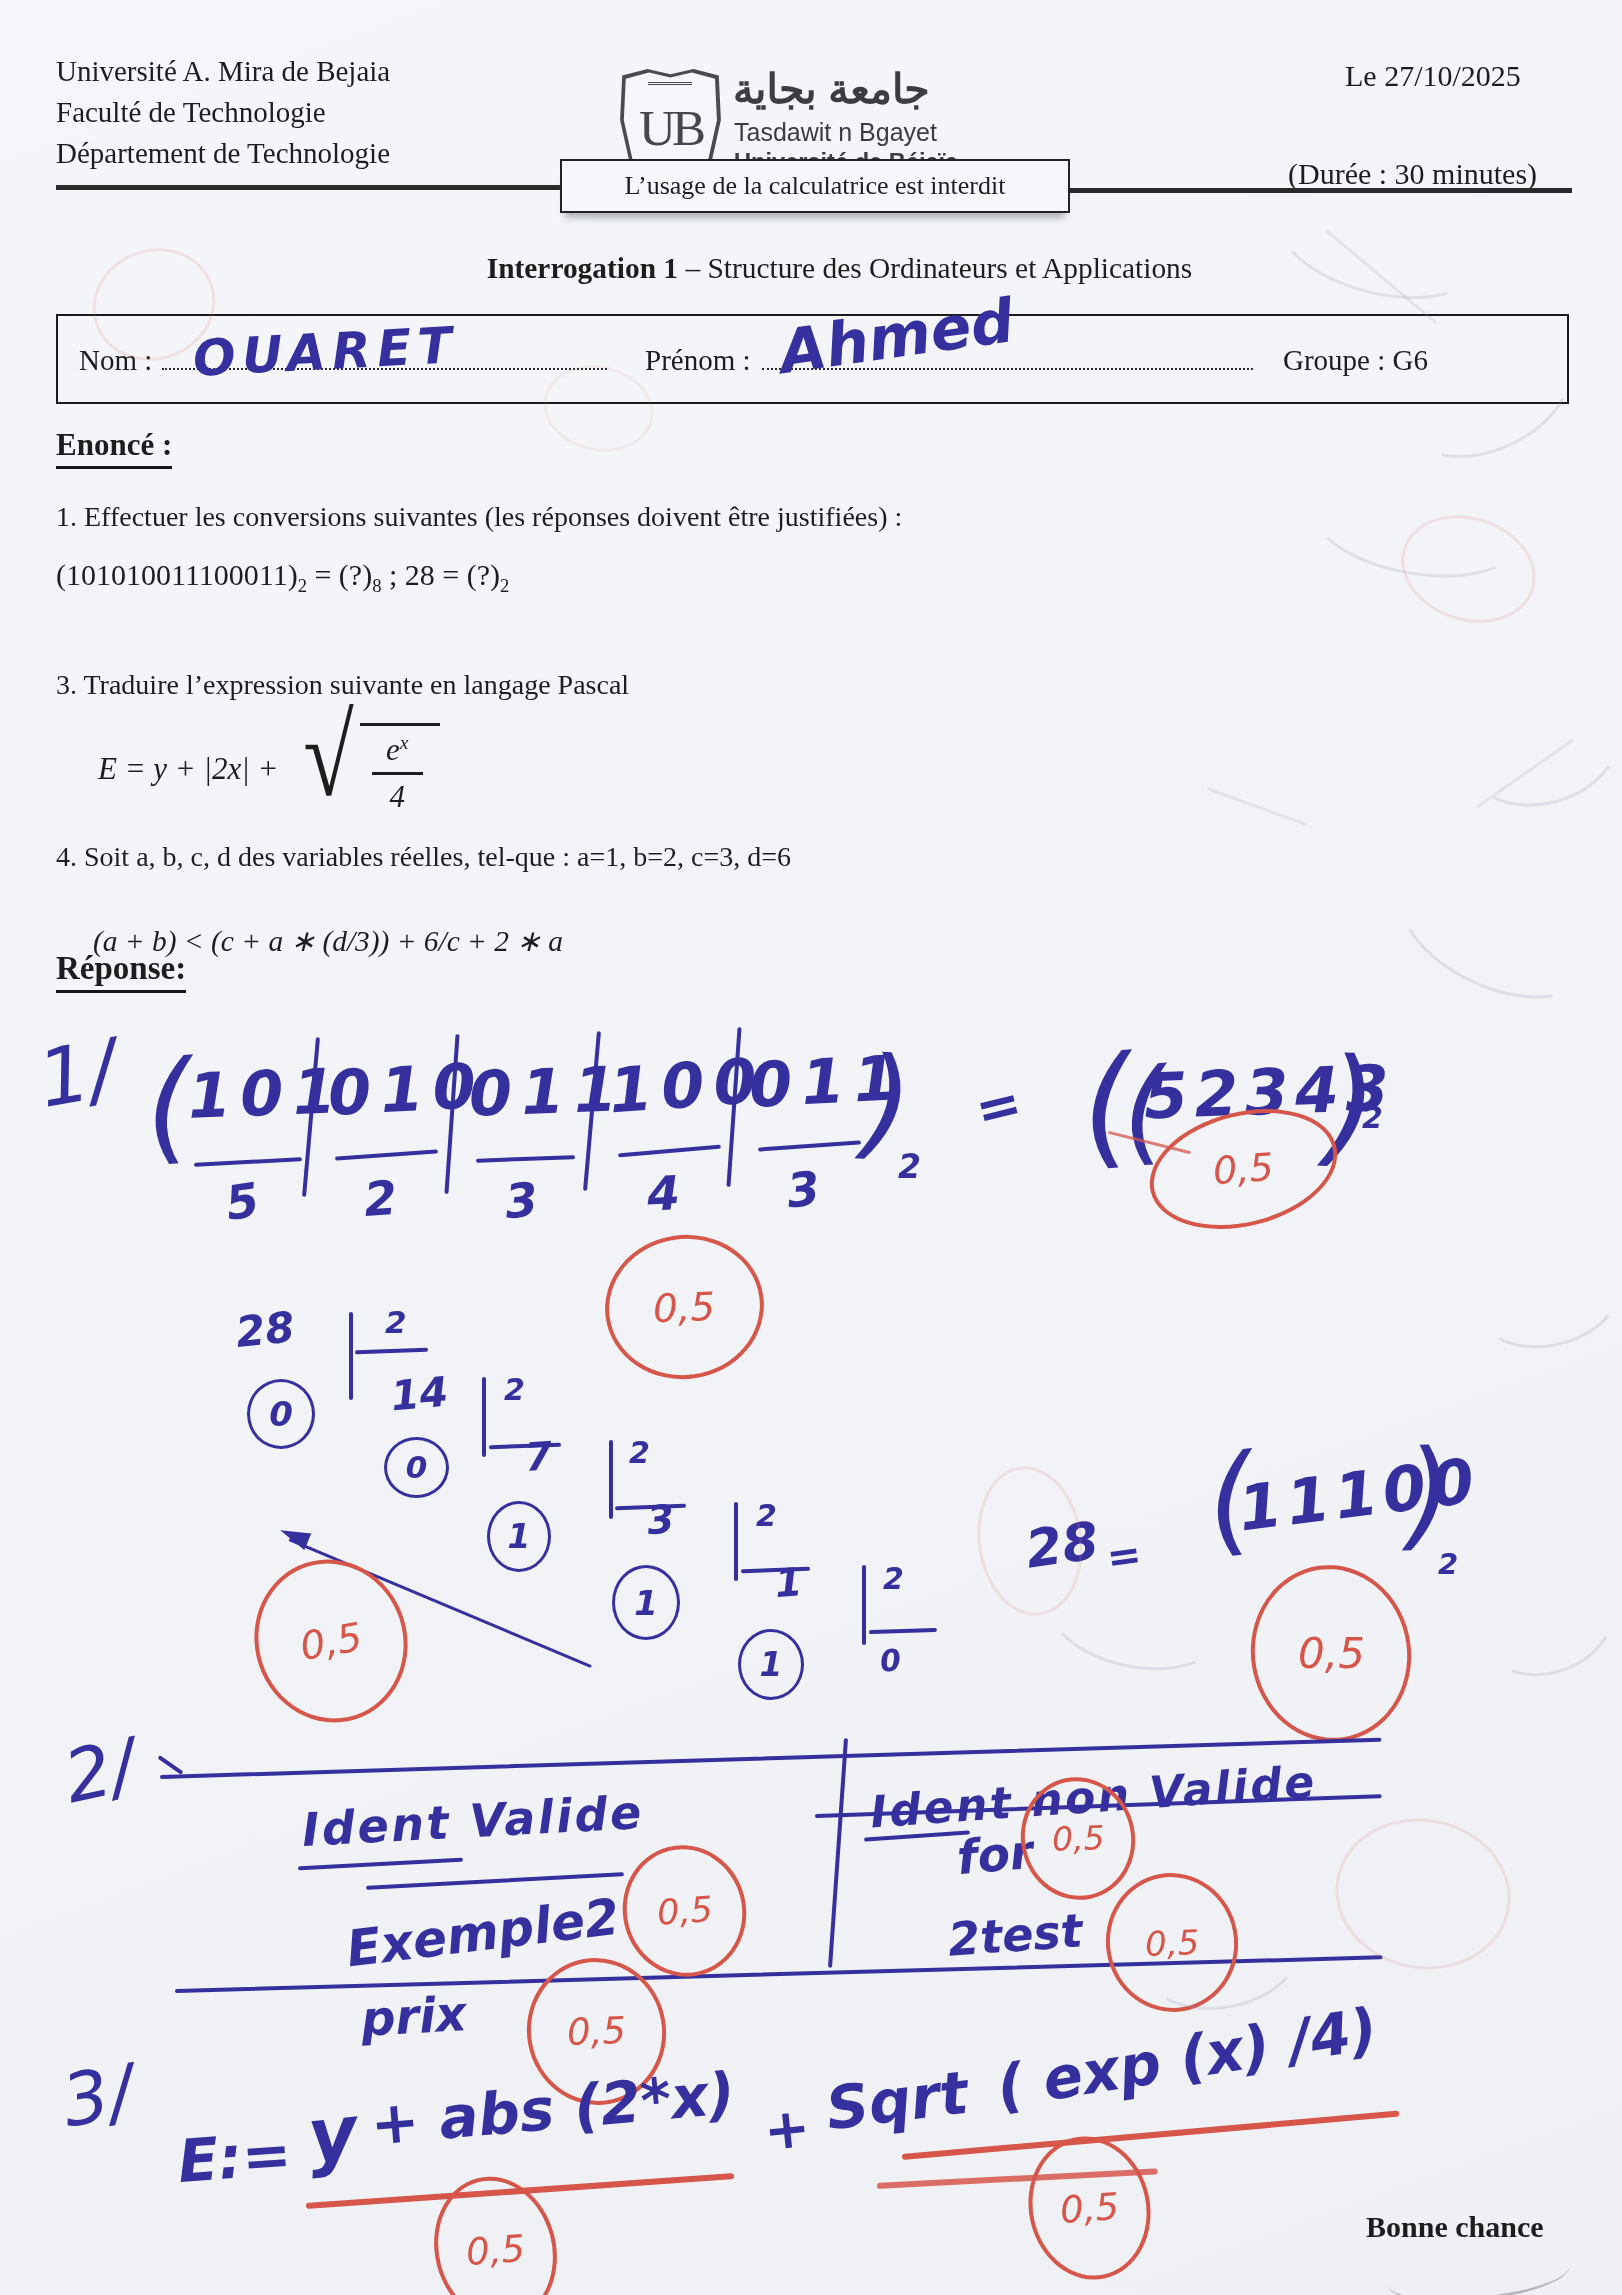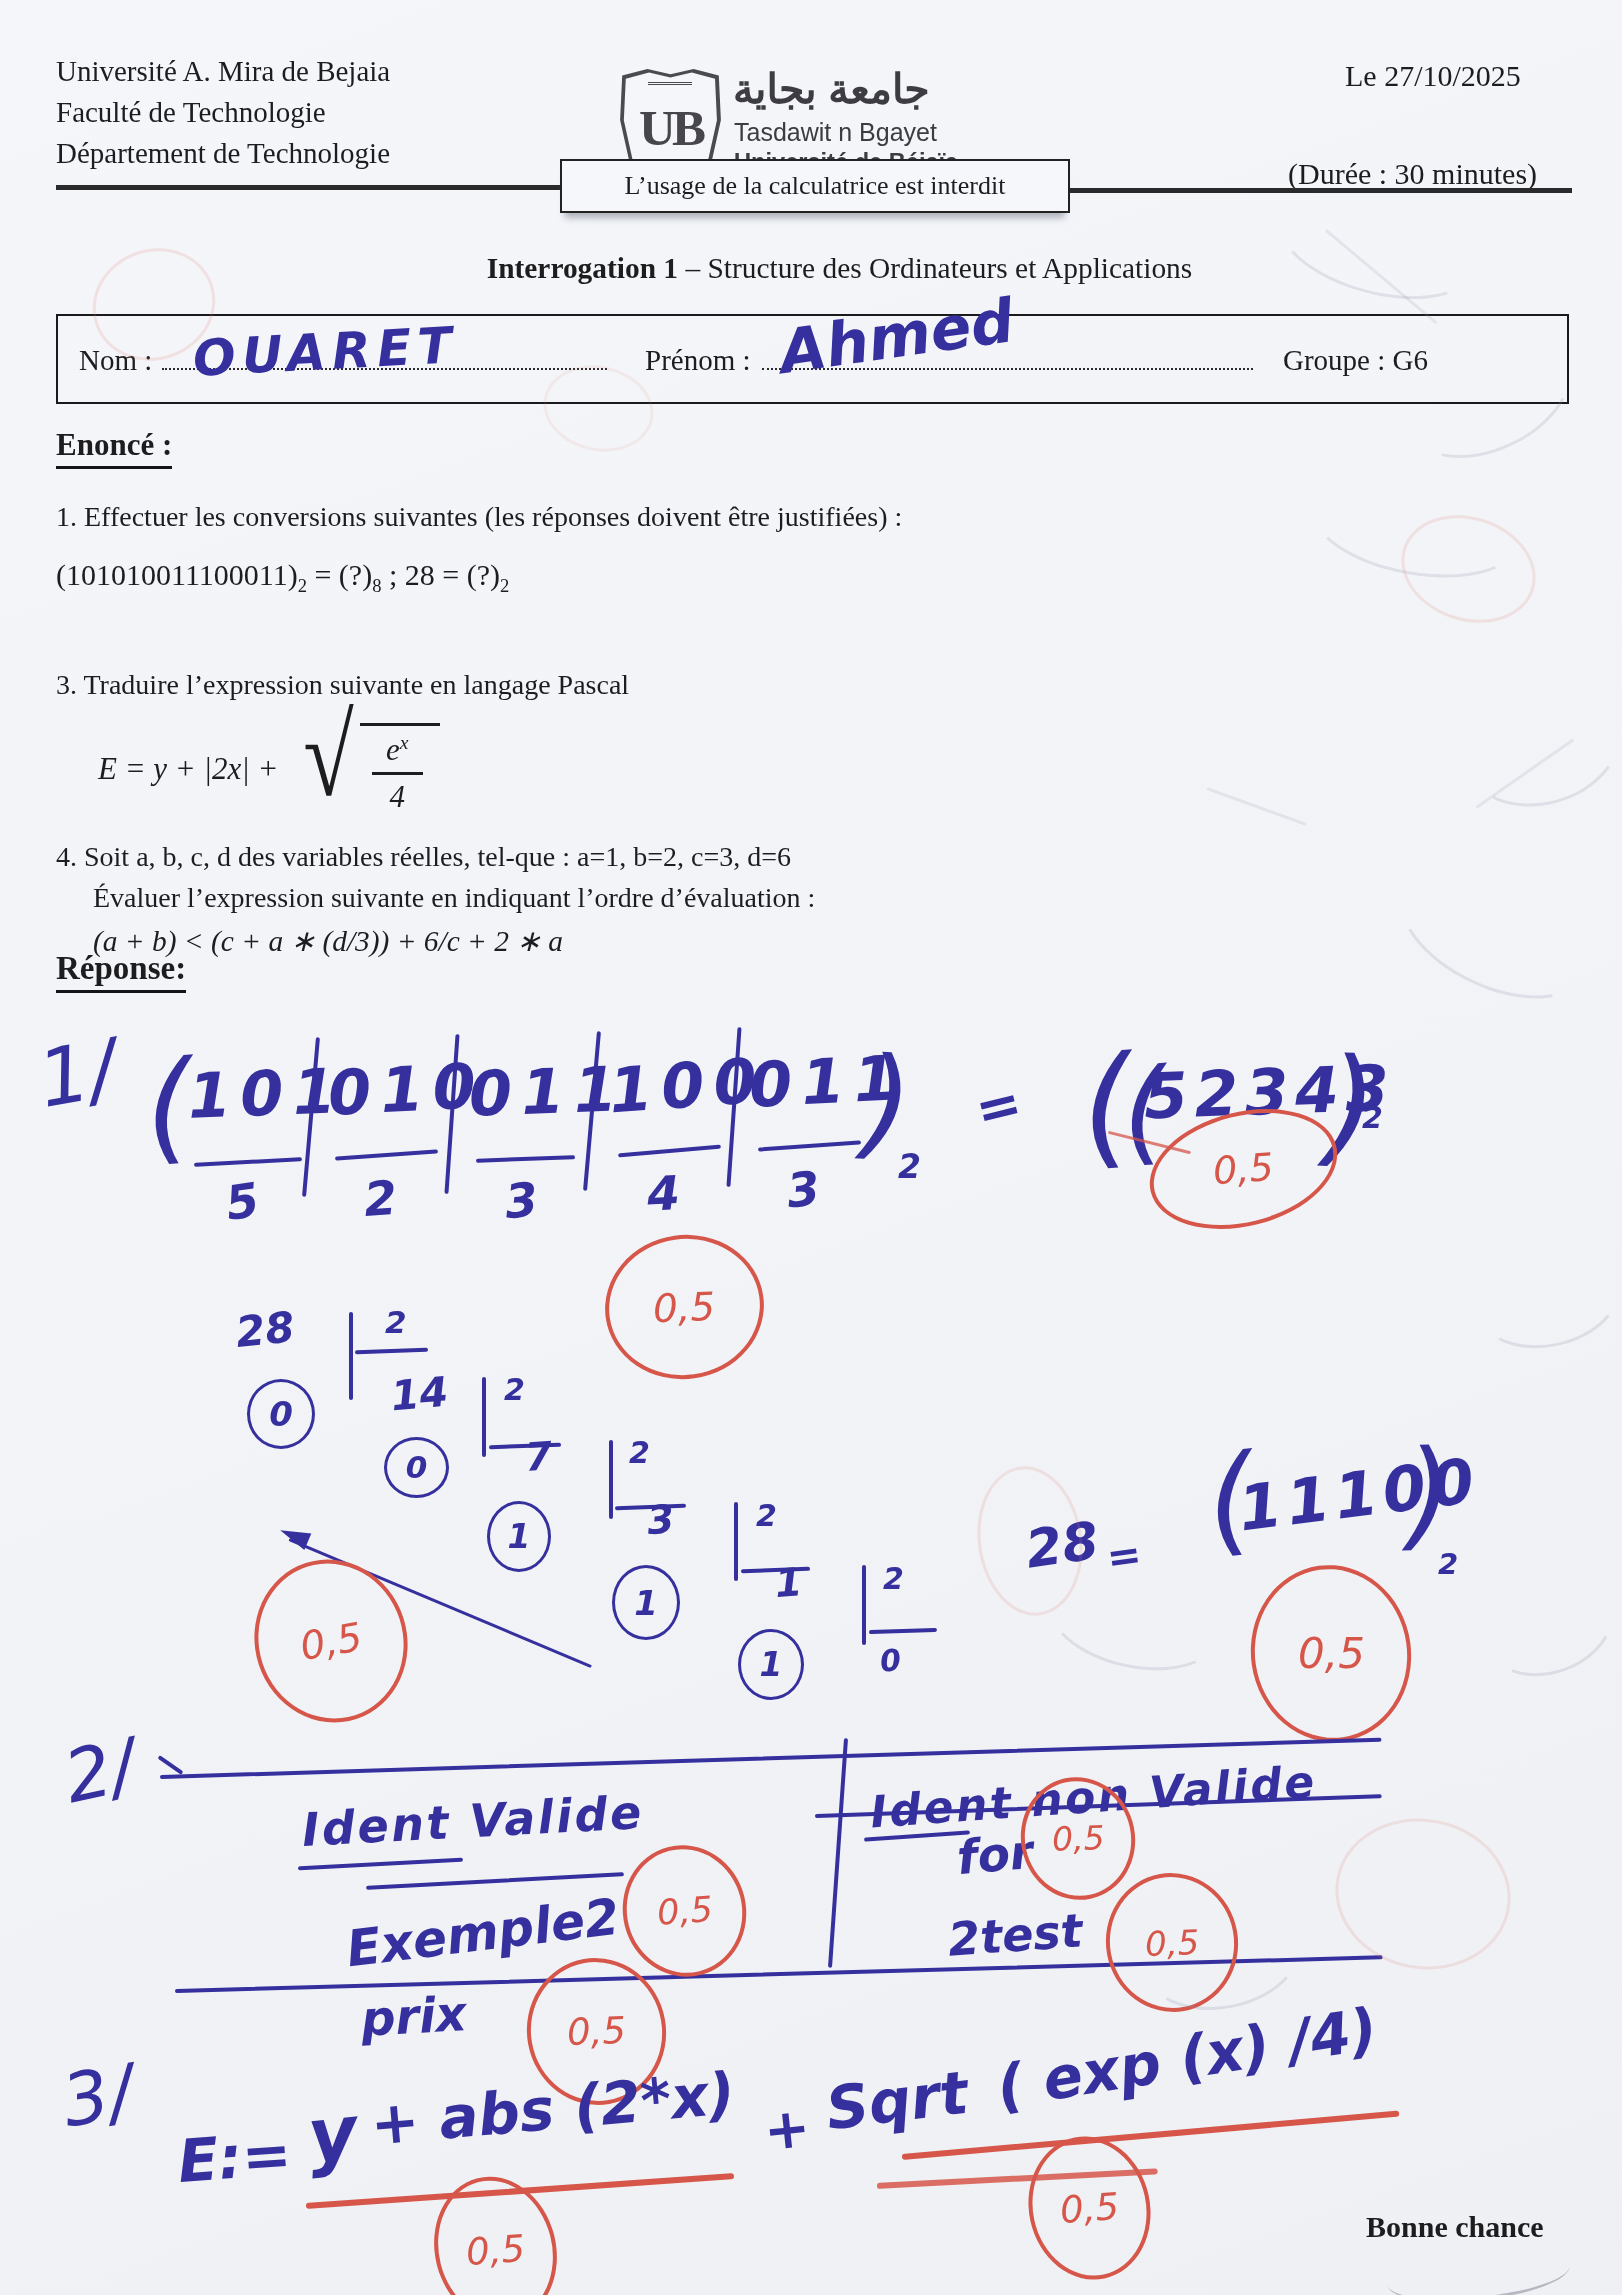--- a/index.html
+++ b/index.html
@@ -43,21 +43,21 @@
     <div>Université A. Mira de Bejaia</div>
     <div>Faculté de Technologie</div>
     <div>Département de Technologie</div>
   </div>
 
   <div class="abs" style="left:618px;top:65px;width:105px;height:131px;">
     <div class="abs" style="left:0;top:0;width:105px;height:131px;background:#4a4a50;clip-path:polygon(50% 100%,12% 78%,2% 42%,4% 8%,28% 3%,50% 7%,72% 3%,96% 8%,98% 42%,88% 78%);">
       <div class="abs" style="left:3.9px;top:3.9px;width:97px;height:122px;background:#f4f6f9;clip-path:polygon(50% 100%,12% 78%,2% 42%,4% 8%,28% 3%,50% 7%,72% 3%,96% 8%,98% 42%,88% 78%);"></div>
     </div>
     <div class="abs sans" style="left:30px;top:17px;width:44px;height:7.9px;border-top:3.9px double #4a4a50;"></div>
-    <div class="abs serif" style="left:0;top:34px;width:105px;text-align:center;font-size:51px;font-weight:bold;color:#46464c;letter-spacing:-3.9px;">UB</div>
+    <div class="abs serif" style="left:0;top:34px;width:105px;text-align:center;font-size:51px;font-weight:normal;color:#46464c;letter-spacing:-3.9px;">UB</div>
   </div>
   <div class="abs sans" style="left:733px;top:65px;font-size:41px;font-weight:bold;color:#3c3c42;">جامعة بجاية</div>
   <div class="abs sans" style="left:734px;top:118px;font-size:25px;font-weight:normal;color:#3c3c42;">Tasdawit n Bgayet</div>
   <div class="abs sans" style="left:734px;top:149px;font-size:23.6px;font-weight:bold;color:#3c3c42;">Université de Béjaïa</div>
 
   <div class="abs serif" style="left:1345px;top:59px;font-size:30px;">Le 27/10/2025</div>
   <div class="abs serif" style="left:1288px;top:134px;font-size:30px;margin-top:23px;">(Durée : 30 minutes)</div>
 
   <div class="abs rule" style="left:56px;top:185px;width:523px;height:4.6px;"></div>
   <div class="abs rule" style="left:1068px;top:188px;width:504px;height:4.6px;"></div>
@@ -96,21 +96,20 @@
             <span><i>e</i><sup style="font-size:19.6px;">x</sup></span>
             <span class="bar"></span>
             <span>4</span>
           </span>
         </span>
       </span>
     </div>
   </div>
 
   <div class="abs serif" style="left:56px;top:841px;font-size:28px;">4.  Soit a, b, c, d des variables réelles, tel-que : a=1, b=2, c=3, d=6</div>
-  <div class="abs serif" style="left:93px;top:882px;font-size:28px;">Évaluer l’expression suivante en indiquant l’ordre d’évaluation :</div>
   <div class="abs serif" style="left:93px;top:924px;font-size:29.4px;font-style:italic;">(a + b) &lt; (c + a ∗ (d/3)) + 6/c + 2 ∗ a</div>
 
   <div class="abs serif u" style="left:56px;top:950px;font-size:33px;font-weight:bold;">Réponse:</div>
 
   <div class="abs hw" style="left:39px;top:1035px;font-size:79px;transform:rotate(-10deg);">1/</div>
   <div class="abs hw" style="left:145px;top:1046px;font-size:121px;transform:rotate(-4deg);">(</div>
 
   <div class="abs hw hw-b" style="left:188px;top:1063px;font-size:62px;letter-spacing:9.2px;transform:rotate(-2deg);">101</div>
   <div class="abs hw hw-b" style="left:328px;top:1059px;font-size:62px;letter-spacing:9.2px;transform:rotate(-3deg);">010</div>
   <div class="abs hw hw-b" style="left:469px;top:1061px;font-size:62px;letter-spacing:9.2px;transform:rotate(-2deg);">011</div>

